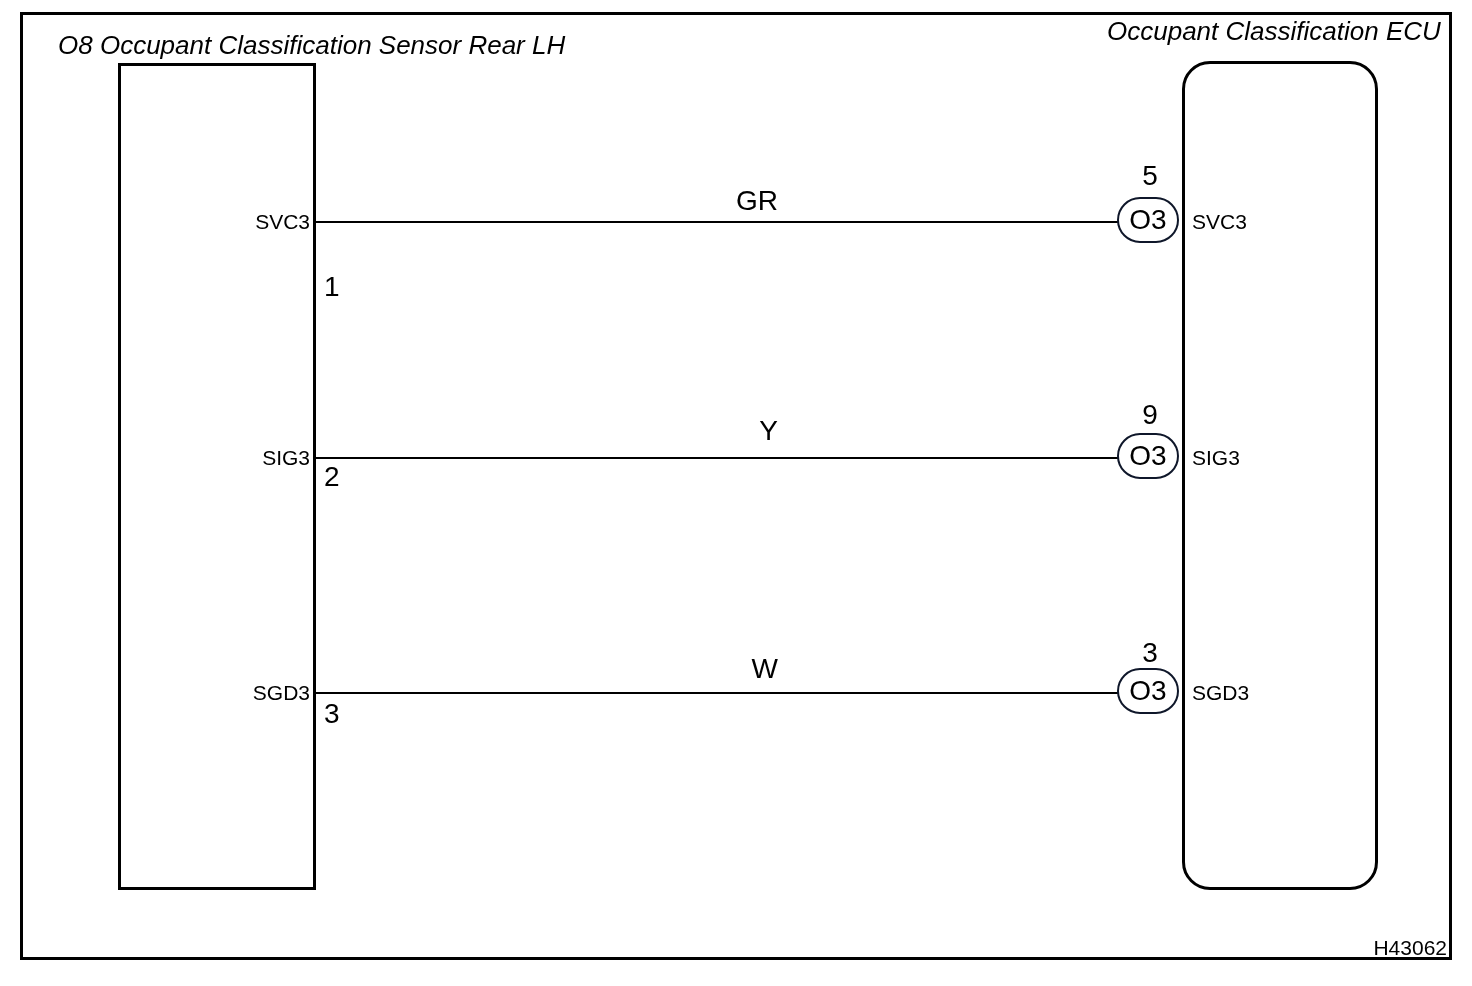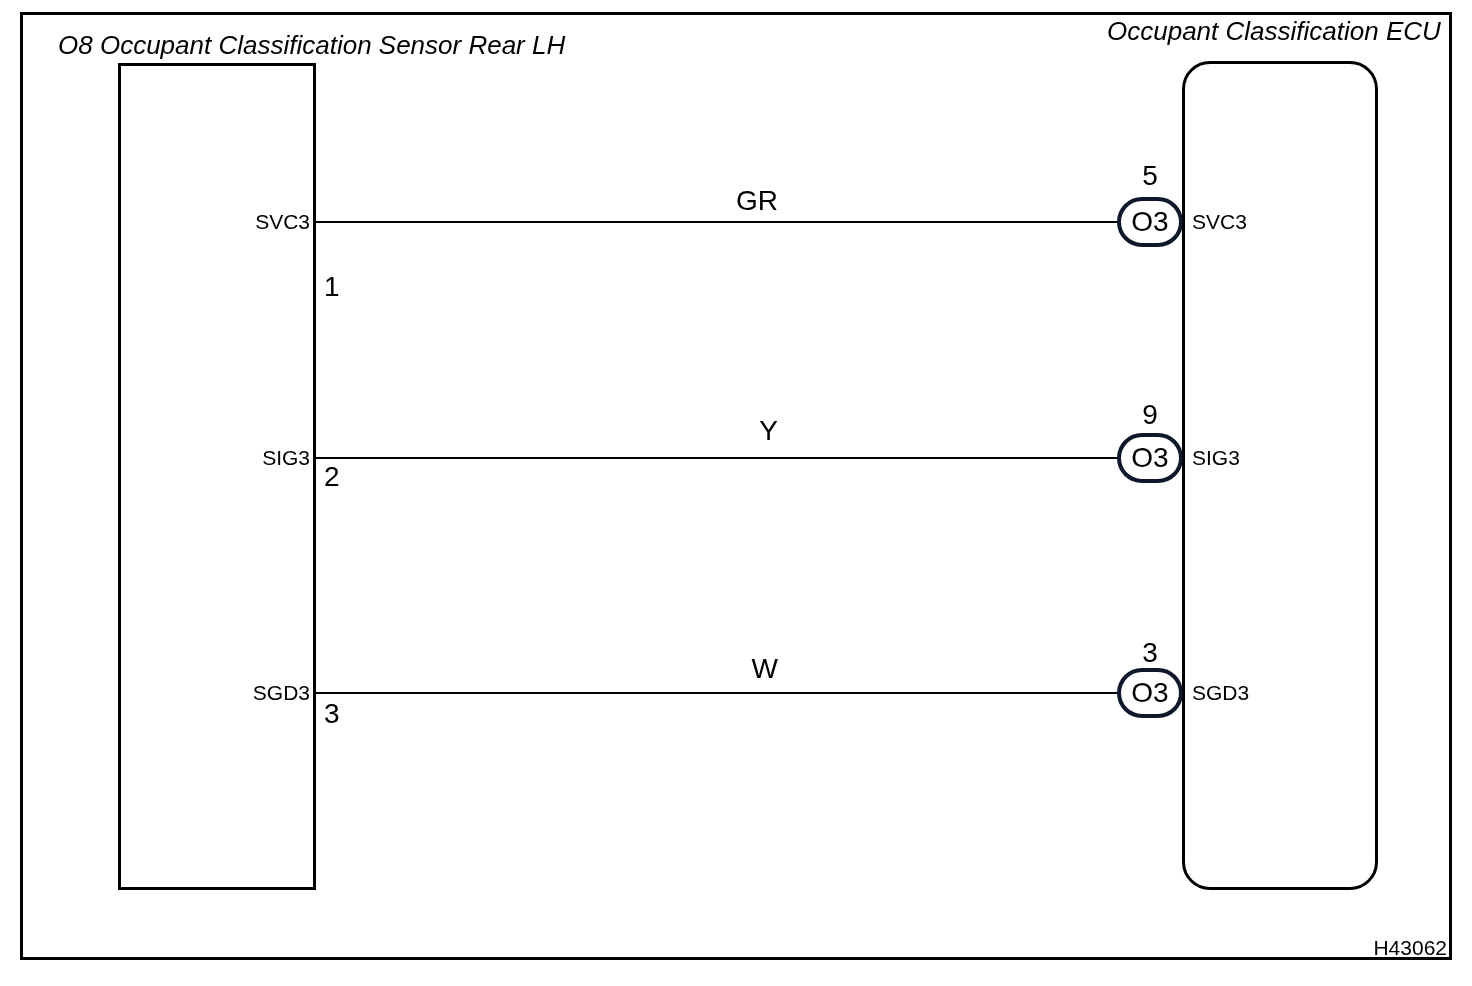--- a/index.html
+++ b/index.html
@@ -56,21 +56,21 @@
   }
   .pin-num {
     font-size: 28px;
     line-height: 30px;
   }
   .left-pin { left: 324px; }
   .oval {
     left: 1117px;
     width: 58px;
     height: 42px;
-    border: 4px solid #0f172a;
+    border: 2px solid #0f172a;
     border-radius: 25px;
     background: #fff;
     text-align: center;
     font-size: 28px;
     line-height: 42px;
   }
   .oval-pin {
     left: 1125px;
     width: 50px;
     text-align: center;

